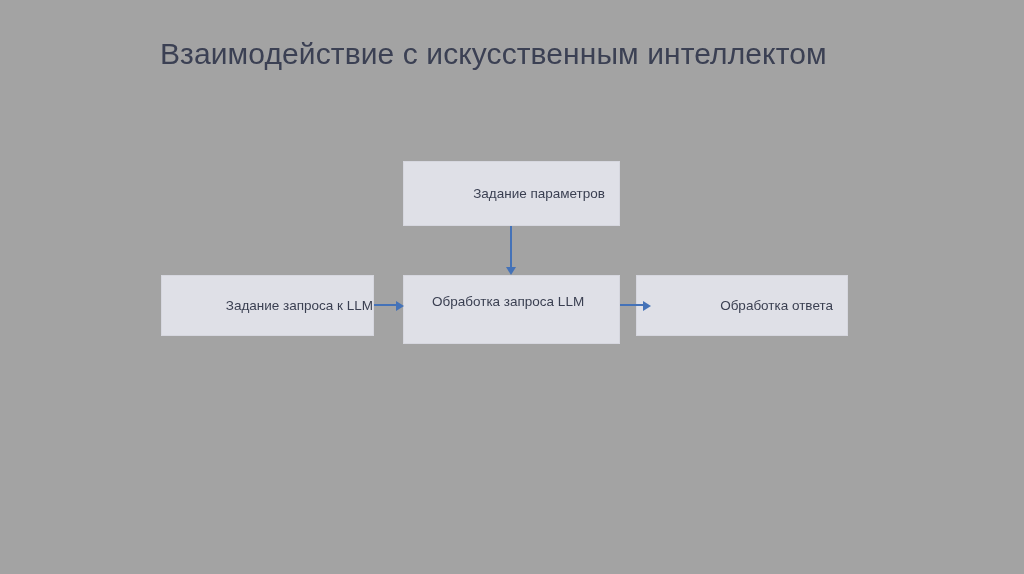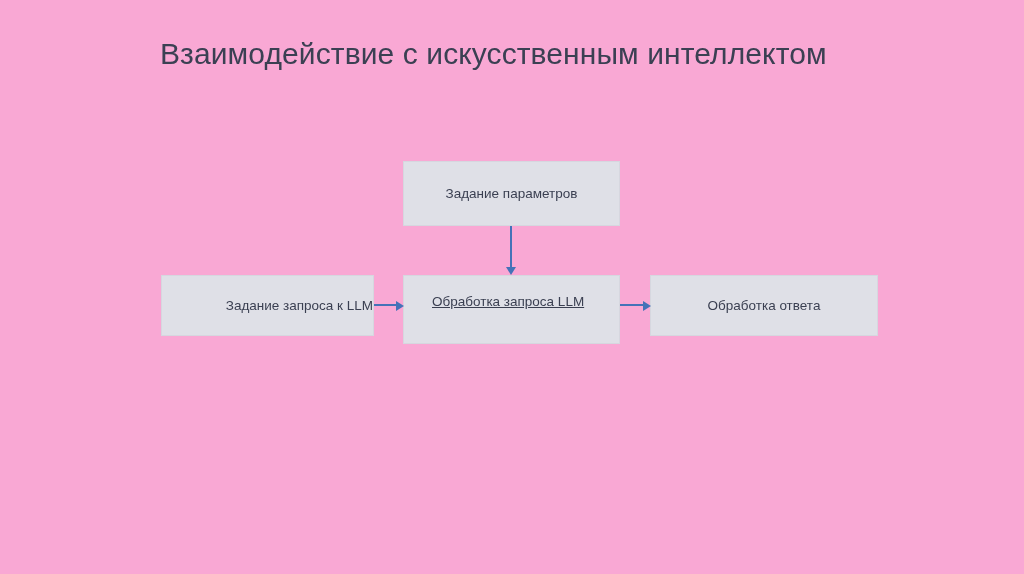--- a/index.html
+++ b/index.html
@@ -12,21 +12,21 @@
     height: 574px;
     position: relative;
     overflow: hidden;
     font-family: "Liberation Sans", sans-serif;
   }
   #slide {
     position: absolute;
     left: 0; top: 0;
     width: 1024px;
     height: 574px;
-    background: #f9a8d4;
+    background: #a3a3a3;
   }
   #slide-title {
     position: absolute;
     left: 160px;
     top: 34px;
     width: 800px;
     font-size: 30px;
     line-height: 40px;
     font-weight: 400;
     color: #3b4053;
@@ -41,23 +41,23 @@
     color: #3a3f51;
     font-size: 13.5px;
     line-height: 24px;
     display: flex;
     align-items: center;
     justify-content: center;
   }
   .node .node-label {
     display: block;
     width: 100%;
-    padding: 0 24px;
+    padding: 0 14px;
     box-sizing: border-box;
-    text-align: center;
+    text-align: right;
   }
   
   #node-params {
     left: 403px;
     top: 161px;
     width: 217px;
     height: 65px;
   }
   
   #node-send {
@@ -71,33 +71,32 @@
     padding: 0 0 0 14px;
     white-space: nowrap;
   }
   
   #node-process {
     left: 403px;
     top: 275px;
     width: 217px;
     height: 69px;
     align-items: flex-start;
-    text-decoration: underline;
   }
   #node-process .node-label {
     text-align: justify;
     text-align-last: left;
     padding: 12px 15px 0 28px;
     line-height: 27px;
   }
   
   #node-answer {
-    left: 650px;
+    left: 636px;
     top: 275px;
-    width: 228px;
+    width: 212px;
     height: 61px;
   }
   
   .conn {
     position: absolute;
   }
   .conn-line-v {
     position: absolute;
     width: 2px;
     background: #4472b8;

